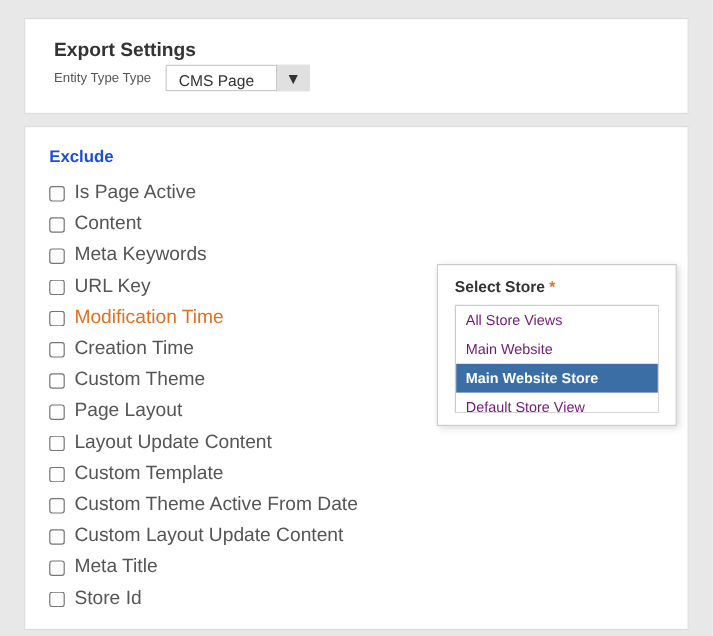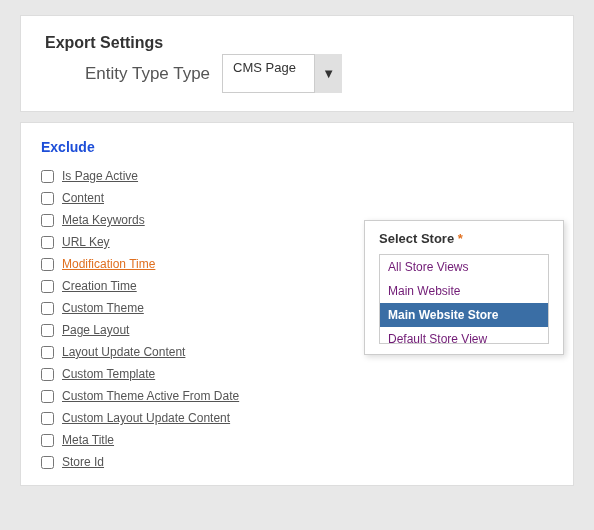--- a/index.html
+++ b/index.html
@@ -25,35 +25,34 @@
       font-weight: bold;
       color: #333;
       margin-bottom: 2px;
     }
     .form-row {
       display: flex;
       align-items: center;
       gap: 12px;
     }
     .form-label {
-      font-size: 17px;
+      font-size: 11px;
       color: #555;
       min-width: 80px;
-      margin-left: 40px;
     }
     .select-wrapper {
       position: relative;
       display: inline-block;
     }
     .entity-type-select {
       appearance: none;
       -webkit-appearance: none;
       background: #fff;
       border: 1px solid #ccc;
-      padding: 5px 30px 17px 10px;
+      padding: 5px 30px 0 10px;
       font-size: 13px;
       color: #333;
       cursor: pointer;
       min-width: 120px;
     }
     .select-arrow {
       position: absolute;
       right: 0;
       top: 0;
       bottom: 0;
@@ -90,23 +89,22 @@
       align-items: center;
       gap: 8px;
     }
     .checkbox-item input[type="checkbox"] {
       width: 13px;
       height: 13px;
       cursor: pointer;
       accent-color: #e07020;
     }
     .checkbox-label {
-      font-size: 12px;
+      font-size: 16px;
       color: #555;
-      text-decoration: underline;
     }
     .checkbox-label.highlighted {
       color: #e07020;
     }
 
     
     .select-store-popup {
       position: absolute;
       right: 30px;
       top: 220px;

